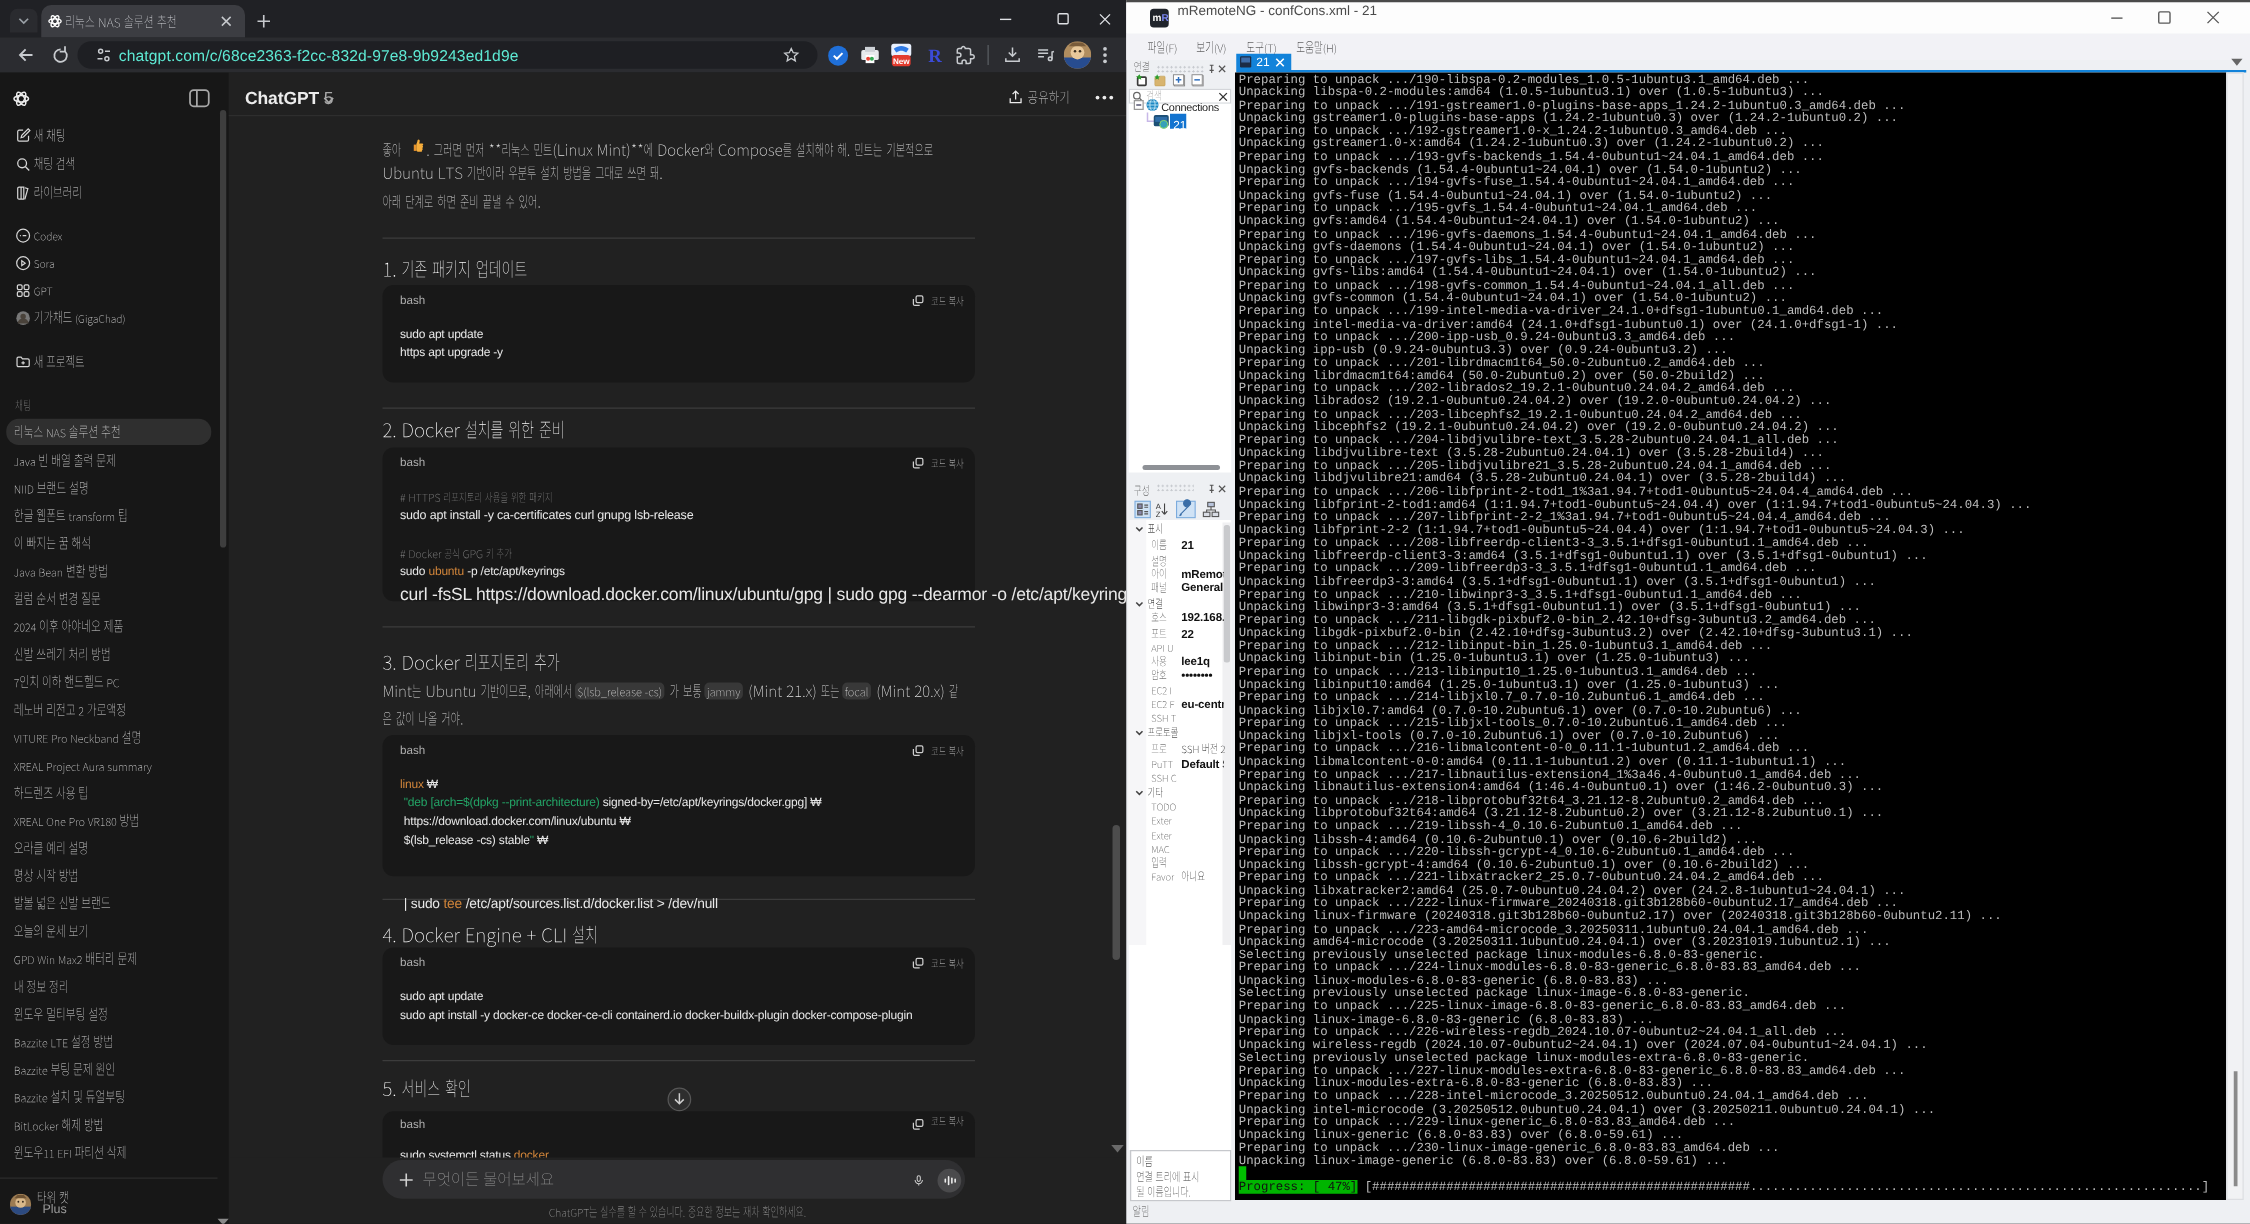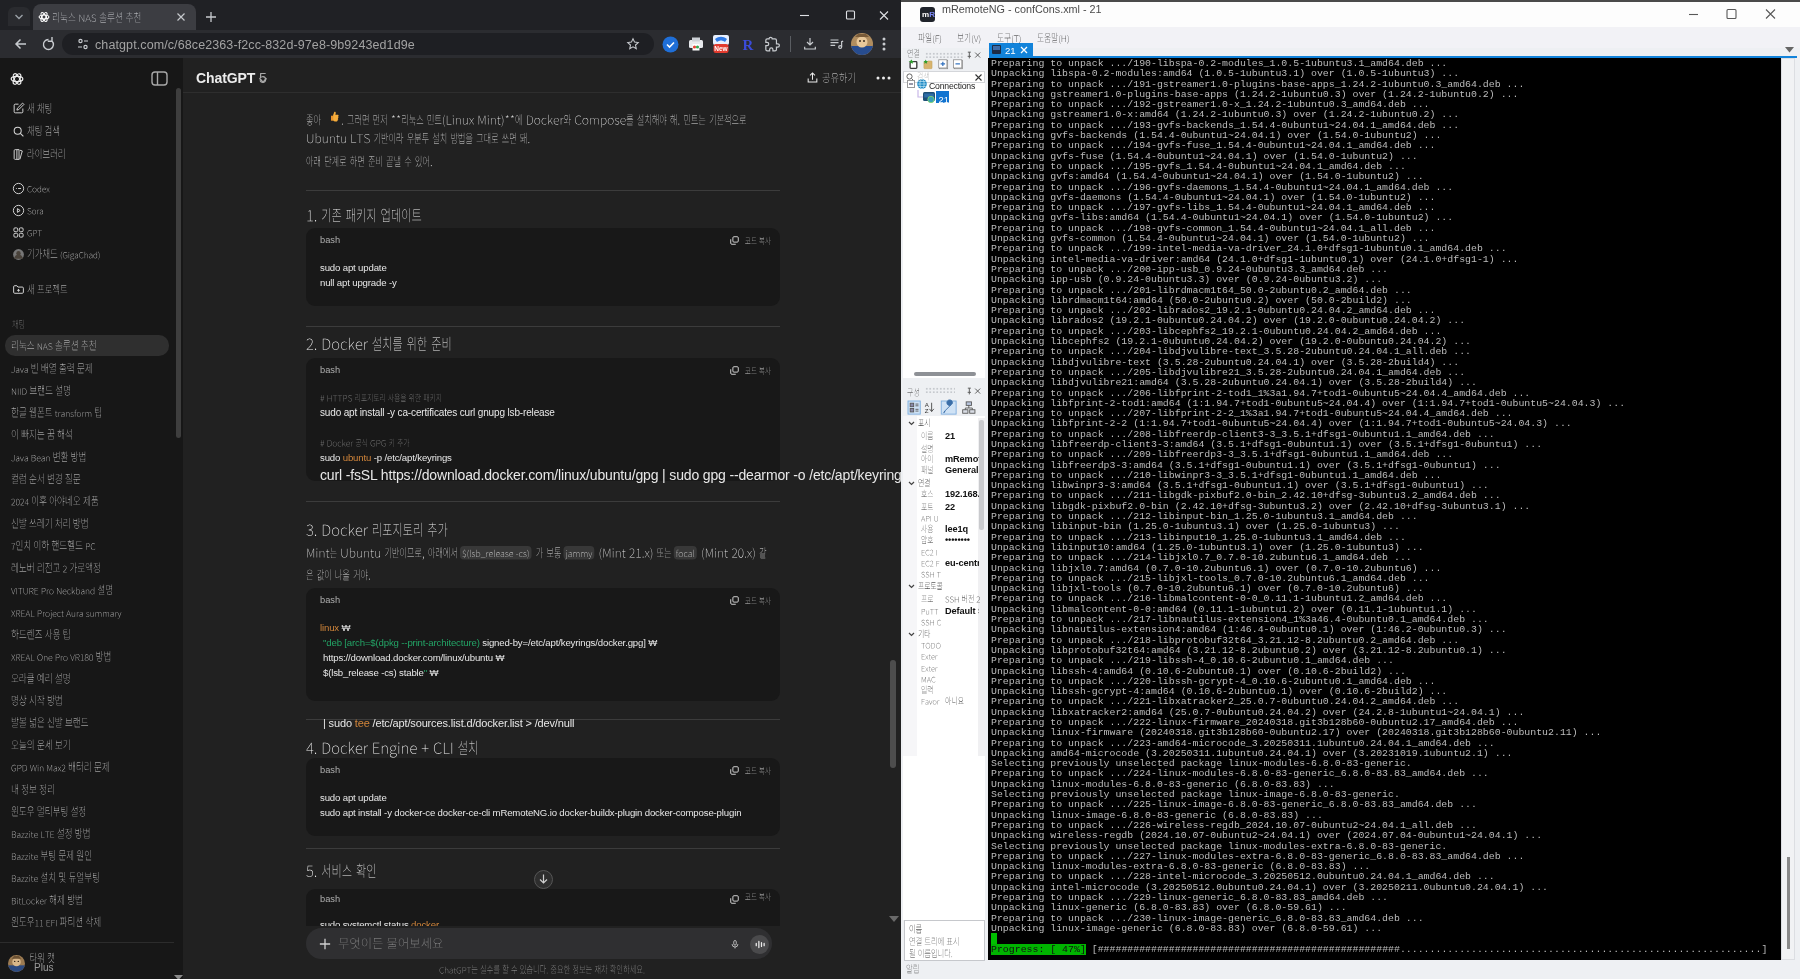--- a/index.html
+++ b/index.html
@@ -53,21 +53,21 @@
   </svg>
   
   <div class="a" style="left:62px;top:33px;width:592px;height:22px;background:#1e1f23;border-radius:11px"></div>
   <svg class="ic" width="14" height="14" style="left:76px;top:37px" viewBox="0 0 14 14">
     <g stroke="#c8cbcf" stroke-width="1.2" fill="none">
         <circle cx="4.5" cy="4" r="1.6"></circle>
         <path d="M8 4h4M2 10h4"></path>
         <circle cx="9.5" cy="10" r="1.6"></circle>
       </g>
   </svg>
-  <div class="a" style="left:95px;top:37.5px;font-size:12.5px;color:#a3a3a3;letter-spacing:.1px">chatgpt.com/c/68ce2363-f2cc-832d-97e8-9b9243ed1d9e</div>
+  <div class="a" style="left:95px;top:37.5px;font-size:12.5px;color:#5eead4;letter-spacing:.1px">chatgpt.com/c/68ce2363-f2cc-832d-97e8-9b9243ed1d9e</div>
   
   <svg class="ic" width="14" height="14" style="left:626px;top:37px" viewBox="0 0 24 24">
       <path d="M12 3l2.7 5.8 6.3.7-4.7 4.3 1.3 6.2-5.6-3.2-5.6 3.2 1.3-6.2L3 9.5l6.3-.7z" fill="none" stroke="#c8cbcf" stroke-width="1.8"></path>
     </svg>
   
   <svg class="ic" width="17" height="17" style="left:662px;top:36px" viewBox="0 0 17 17">
       <circle cx="8.5" cy="8.5" r="8" fill="#1f6fd8"></circle>
       <path d="M5 8.5l2.5 2.5L12 6.5" stroke="#fff" stroke-width="1.6" fill="none"></path>
     </svg>
   <svg class="ic" width="16" height="16" style="left:688px;top:36px" viewBox="0 0 16 16">
@@ -252,21 +252,21 @@
   <div class="a" style="left:306px;top:700px;width:474px;height:78px;background:#181818;border-radius:9px"></div>
   <div class="a" style="left:306px;top:831px;width:474px;height:80px;background:#181818;border-radius:9px"></div>
   <div class="a" style="left:320px;top:177px;font-size:9.3px;color:#aeaeae">bash</div>
     <svg class="ic" width="9" height="9" style="left:729.5px;top:178px" viewBox="0 0 10 10">
       <g fill="none" stroke="#cfcfcf" stroke-width="1.1">
         <rect x="3.2" y="0.8" width="6" height="6" rx="1.2"></rect>
         <path d="M6.4 9.2H2.1a1.3 1.3 0 0 1-1.3-1.3V3.6"></path>
       </g>
     </svg>
     <div class="a" style="left:320px;top:203.5px;font-size:9.6px;color:#e8e8e8;white-space:pre;letter-spacing:-0.15px">sudo apt update</div>
-    <div class="a" style="left:320px;top:218.5px;font-size:9.6px;color:#e8e8e8;white-space:pre;letter-spacing:-0.15px">null apt upgrade -y</div>
+    <div class="a" style="left:320px;top:218.5px;font-size:9.6px;color:#e8e8e8;white-space:pre;letter-spacing:-0.15px">https apt upgrade -y</div>
     <div class="a" style="left:320px;top:307px;font-size:9.3px;color:#aeaeae">bash</div>
     <svg class="ic" width="9" height="9" style="left:729.5px;top:308px" viewBox="0 0 10 10">
       <g fill="none" stroke="#cfcfcf" stroke-width="1.1">
         <rect x="3.2" y="0.8" width="6" height="6" rx="1.2"></rect>
         <path d="M6.4 9.2H2.1a1.3 1.3 0 0 1-1.3-1.3V3.6"></path>
       </g>
     </svg>
     <div class="a" style="left:320px;top:348.5px;font-size:10px;color:#e8e8e8;white-space:pre;letter-spacing:-0.15px">sudo apt install -y ca-certificates curl gnupg lsb-release</div>
     <div class="a" style="left:320px;top:393.5px;font-size:9.6px;color:#e8e8e8;white-space:pre;letter-spacing:-0.15px">sudo <span style="color:#d1853a">ubuntu</span> -p /etc/apt/keyrings</div>
     <div class="a" style="left:320px;top:408.5px;font-size:14px;color:#e8e8e8;white-space:pre;letter-spacing:-0.15px">curl -fsSL https://download.docker.com/linux/ubuntu/gpg | sudo gpg --dearmor -o /etc/apt/keyrings/docker.gpg</div>
@@ -283,21 +283,21 @@
     <div class="a" style="left:323px;top:608.5px;font-size:9.6px;color:#e8e8e8;white-space:pre;letter-spacing:-0.15px">$(lsb_release -cs) stable<span style="color:#23a466">"</span> ₩</div>
     <div class="a" style="left:323px;top:659px;font-size:11px;color:#e8e8e8;white-space:pre;letter-spacing:-0.15px">| sudo <span style="color:#d1853a">tee</span> /etc/apt/sources.list.d/docker.list &gt; /dev/null</div>
     <div class="a" style="left:320px;top:707px;font-size:9.3px;color:#aeaeae">bash</div>
     <svg class="ic" width="9" height="9" style="left:729.5px;top:708px" viewBox="0 0 10 10">
       <g fill="none" stroke="#cfcfcf" stroke-width="1.1">
         <rect x="3.2" y="0.8" width="6" height="6" rx="1.2"></rect>
         <path d="M6.4 9.2H2.1a1.3 1.3 0 0 1-1.3-1.3V3.6"></path>
       </g>
     </svg>
     <div class="a" style="left:320px;top:733.5px;font-size:9.6px;color:#e8e8e8;white-space:pre;letter-spacing:-0.15px">sudo apt update</div>
-    <div class="a" style="left:320px;top:748.5px;font-size:9.6px;color:#e8e8e8;white-space:pre;letter-spacing:-0.15px">sudo apt install -y docker-ce docker-ce-cli mRemoteNG.io docker-buildx-plugin docker-compose-plugin</div>
+    <div class="a" style="left:320px;top:748.5px;font-size:9.6px;color:#e8e8e8;white-space:pre;letter-spacing:-0.15px">sudo apt install -y docker-ce docker-ce-cli containerd.io docker-buildx-plugin docker-compose-plugin</div>
     <div class="a" style="left:320px;top:836px;font-size:9.3px;color:#aeaeae">bash</div>
     <svg class="ic" width="9" height="9" style="left:729.5px;top:837px" viewBox="0 0 10 10">
       <g fill="none" stroke="#cfcfcf" stroke-width="1.1">
         <rect x="3.2" y="0.8" width="6" height="6" rx="1.2"></rect>
         <path d="M6.4 9.2H2.1a1.3 1.3 0 0 1-1.3-1.3V3.6"></path>
       </g>
     </svg>
     <div class="a" style="left:320px;top:860.5px;font-size:9.6px;color:#e8e8e8;white-space:pre;letter-spacing:-0.15px">sudo systemctl status <span style="color:#d1853a">docker</span></div>
 
   <div class="a" style="left:534px;top:812px;width:19px;height:19px;background:#2e2e2e;border:1px solid #565656;border-radius:50%"></div>

